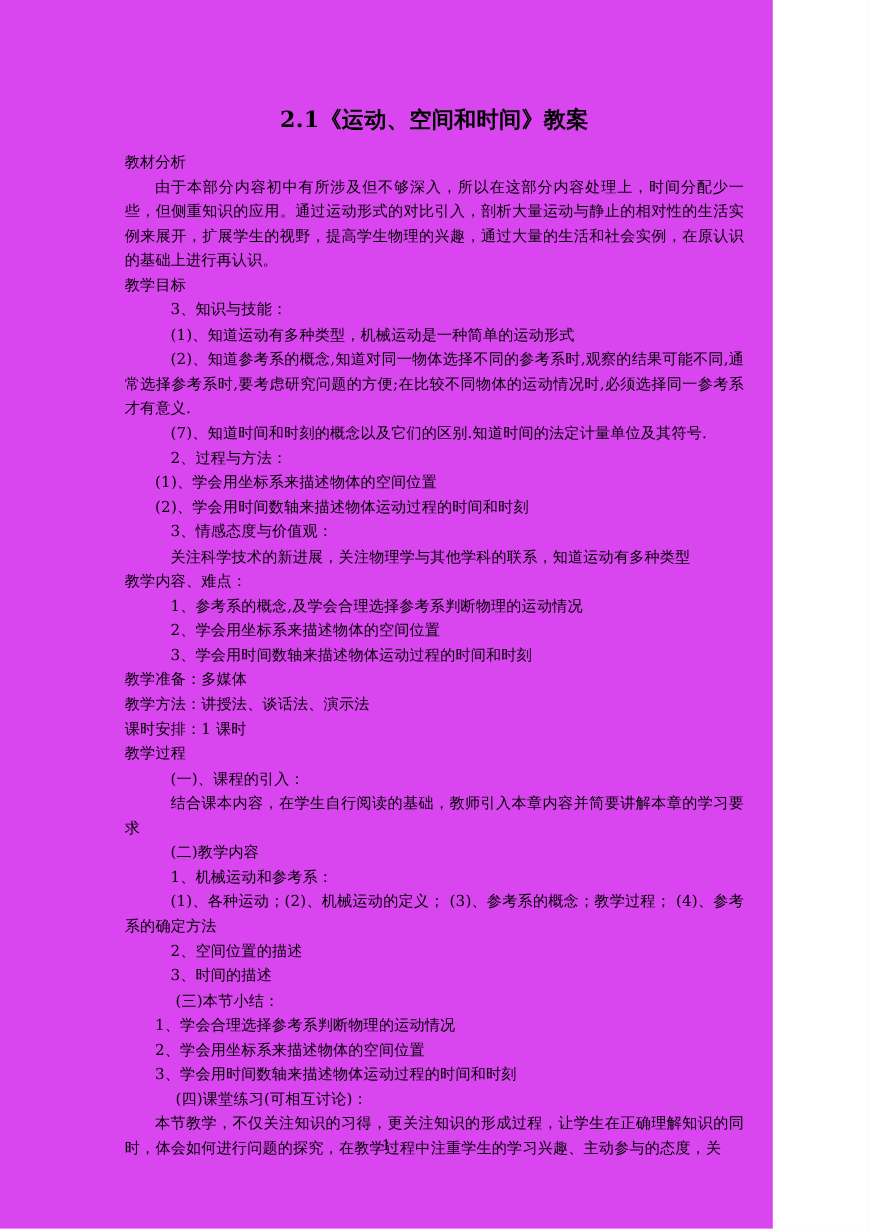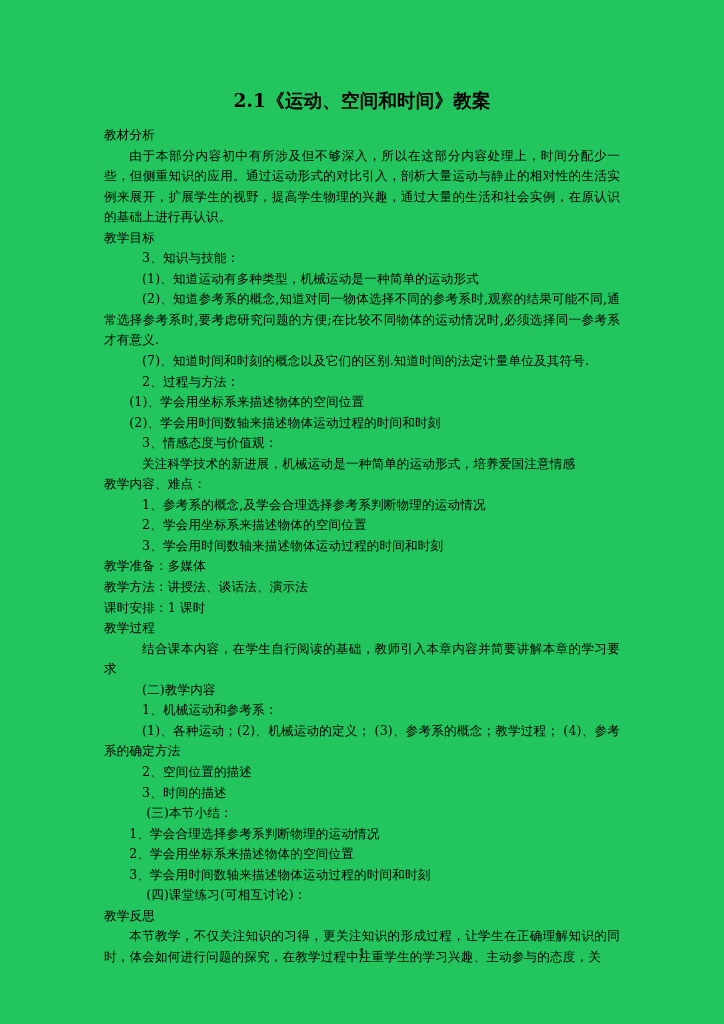--- a/index.html
+++ b/index.html
@@ -7,23 +7,23 @@
     padding: 0;
     background: #ffffff;
   }
   body {
     font-family: "DejaVu Serif", "Liberation Serif", serif;
     color: #000000;
     -webkit-font-smoothing: antialiased;
   }
   .page {
     position: relative;
-    width: 724px;
+    width: 644px;
     height: 1024px;
-    background: #22c55e;
+    background: #d946ef;
     overflow: hidden;
     box-sizing: border-box;
   }
   .content {
     position: absolute;
     left: 104px;
     top: 86px;
     width: 516px;
   }
   .doc-title {
@@ -71,40 +71,40 @@
         <p class="line ind2">由于本部分内容初中有所涉及但不够深入，所以在这部分内容处理上，时间分配少一些，但侧重知识的应用。通过运动形式的对比引入，剖析大量运动与静止的相对性的生活实例来展开，扩展学生的视野，提高学生物理的兴趣，通过大量的生活和社会实例，在原认识的基础上进行再认识。</p>
         <p class="line ind0">教学目标</p>
         <p class="line ind3">3、知识与技能：</p>
         <p class="line ind3">(1)、知道运动有多种类型，机械运动是一种简单的运动形式</p>
         <p class="line ind3">(2)、知道参考系的概念,知道对同一物体选择不同的参考系时,观察的结果可能不同,通常选择参考系时,要考虑研究问题的方便;在比较不同物体的运动情况时,必须选择同一参考系才有意义.</p>
         <p class="line ind3">(7)、知道时间和时刻的概念以及它们的区别.知道时间的法定计量单位及其符号.</p>
         <p class="line ind3">2、过程与方法：</p>
         <p class="line ind2">(1)、学会用坐标系来描述物体的空间位置</p>
         <p class="line ind2">(2)、学会用时间数轴来描述物体运动过程的时间和时刻</p>
         <p class="line ind3">3、情感态度与价值观：</p>
-        <p class="line ind3">关注科学技术的新进展，机械运动是一种简单的运动形式，培养爱国注意情感</p>
+        <p class="line ind3">关注科学技术的新进展，关注物理学与其他学科的联系，知道运动有多种类型</p>
         <p class="line ind0">教学内容、难点：</p>
         <p class="line ind3">1、参考系的概念,及学会合理选择参考系判断物理的运动情况</p>
         <p class="line ind3">2、学会用坐标系来描述物体的空间位置</p>
         <p class="line ind3">3、学会用时间数轴来描述物体运动过程的时间和时刻</p>
         <p class="line ind0">教学准备：多媒体</p>
         <p class="line ind0">教学方法：讲授法、谈话法、演示法</p>
         <p class="line ind0">课时安排：1 课时</p>
         <p class="line ind0">教学过程</p>
+        <p class="line ind3">(一)、课程的引入：</p>
         <p class="line ind3">结合课本内容，在学生自行阅读的基础，教师引入本章内容并简要讲解本章的学习要求</p>
         <p class="line ind3">(二)教学内容</p>
         <p class="line ind3">1、机械运动和参考系：</p>
         <p class="line ind3">(1)、各种运动；(2)、机械运动的定义； (3)、参考系的概念；教学过程； (4)、参考系的确定方法</p>
         <p class="line ind3">2、空间位置的描述</p>
         <p class="line ind3">3、时间的描述</p>
         <p class="line ind3"> (三)本节小结：</p>
         <p class="line ind2">1、学会合理选择参考系判断物理的运动情况</p>
         <p class="line ind2">2、学会用坐标系来描述物体的空间位置</p>
         <p class="line ind2">3、学会用时间数轴来描述物体运动过程的时间和时刻</p>
         <p class="line ind3"> (四)课堂练习(可相互讨论)：</p>
-        <p class="line ind0">教学反思</p>
         <p class="line ind2">本节教学，不仅关注知识的习得，更关注知识的形成过程，让学生在正确理解知识的同时，体会如何进行问题的探究，在教学过程中注重学生的学习兴趣、主动参与的态度，关</p>
       </div>
   </div>
 
   <div class="page-number">1</div>
 
 </div>
 
 </body></html>

